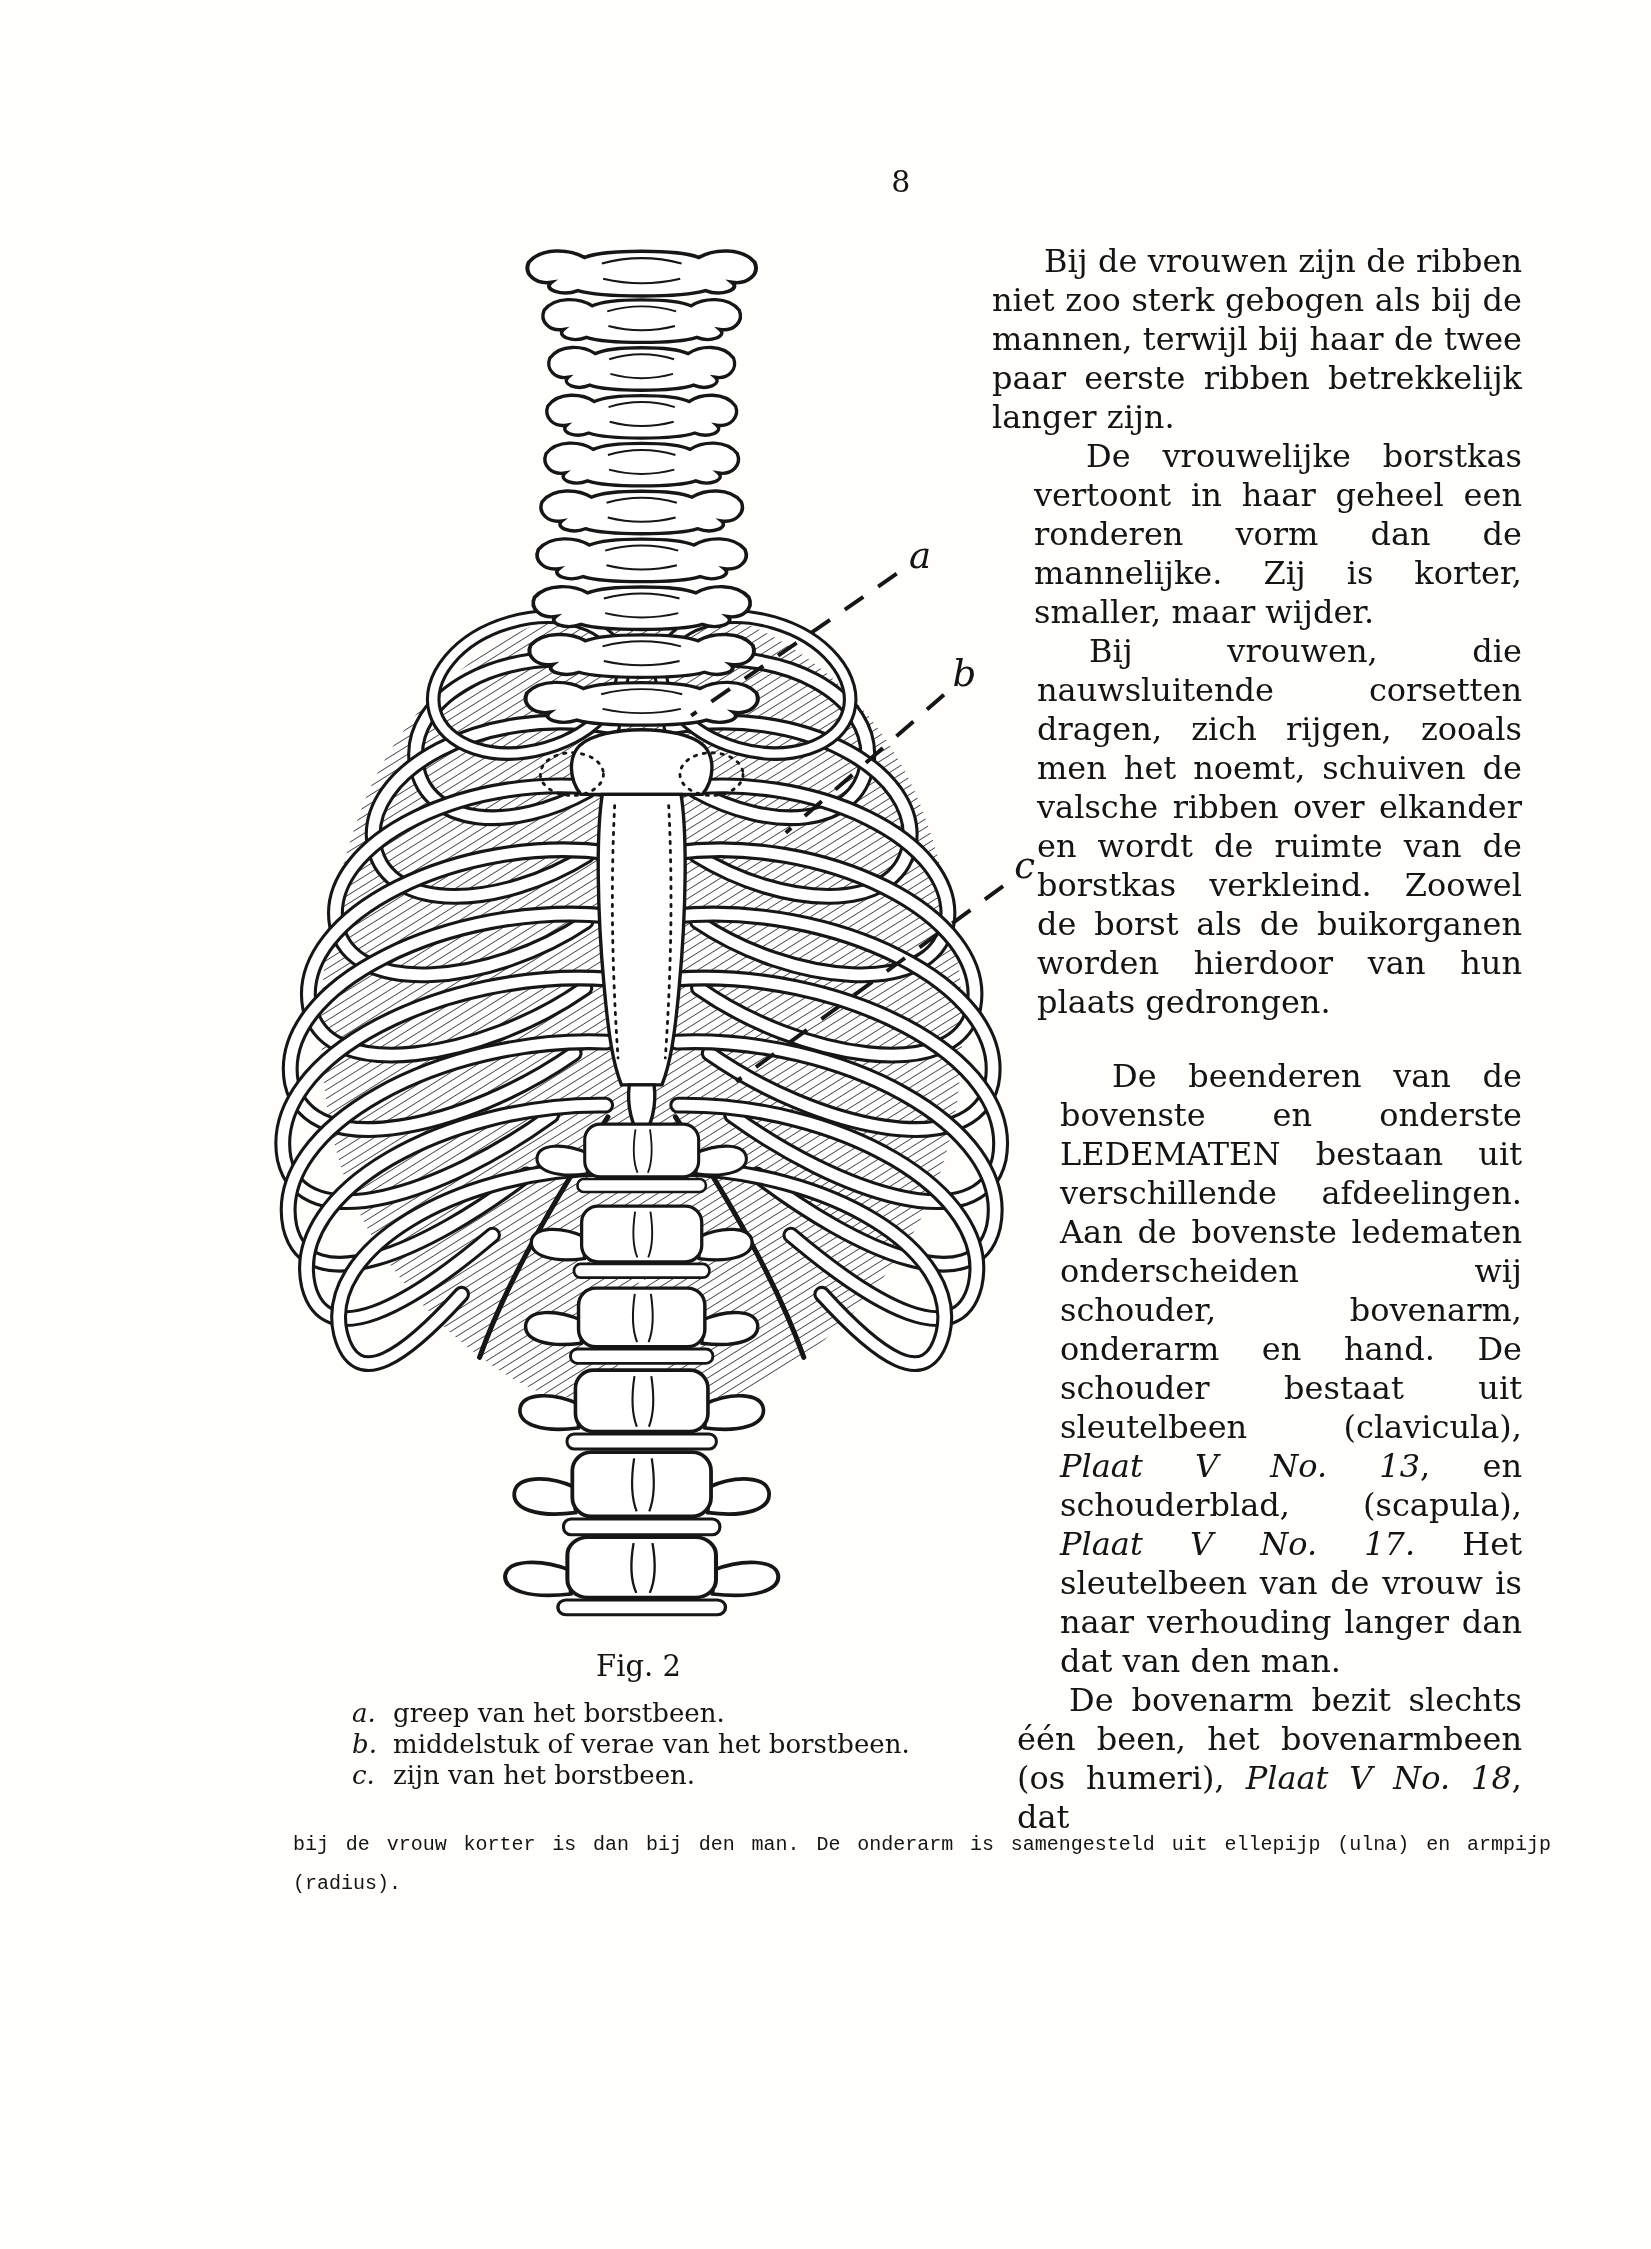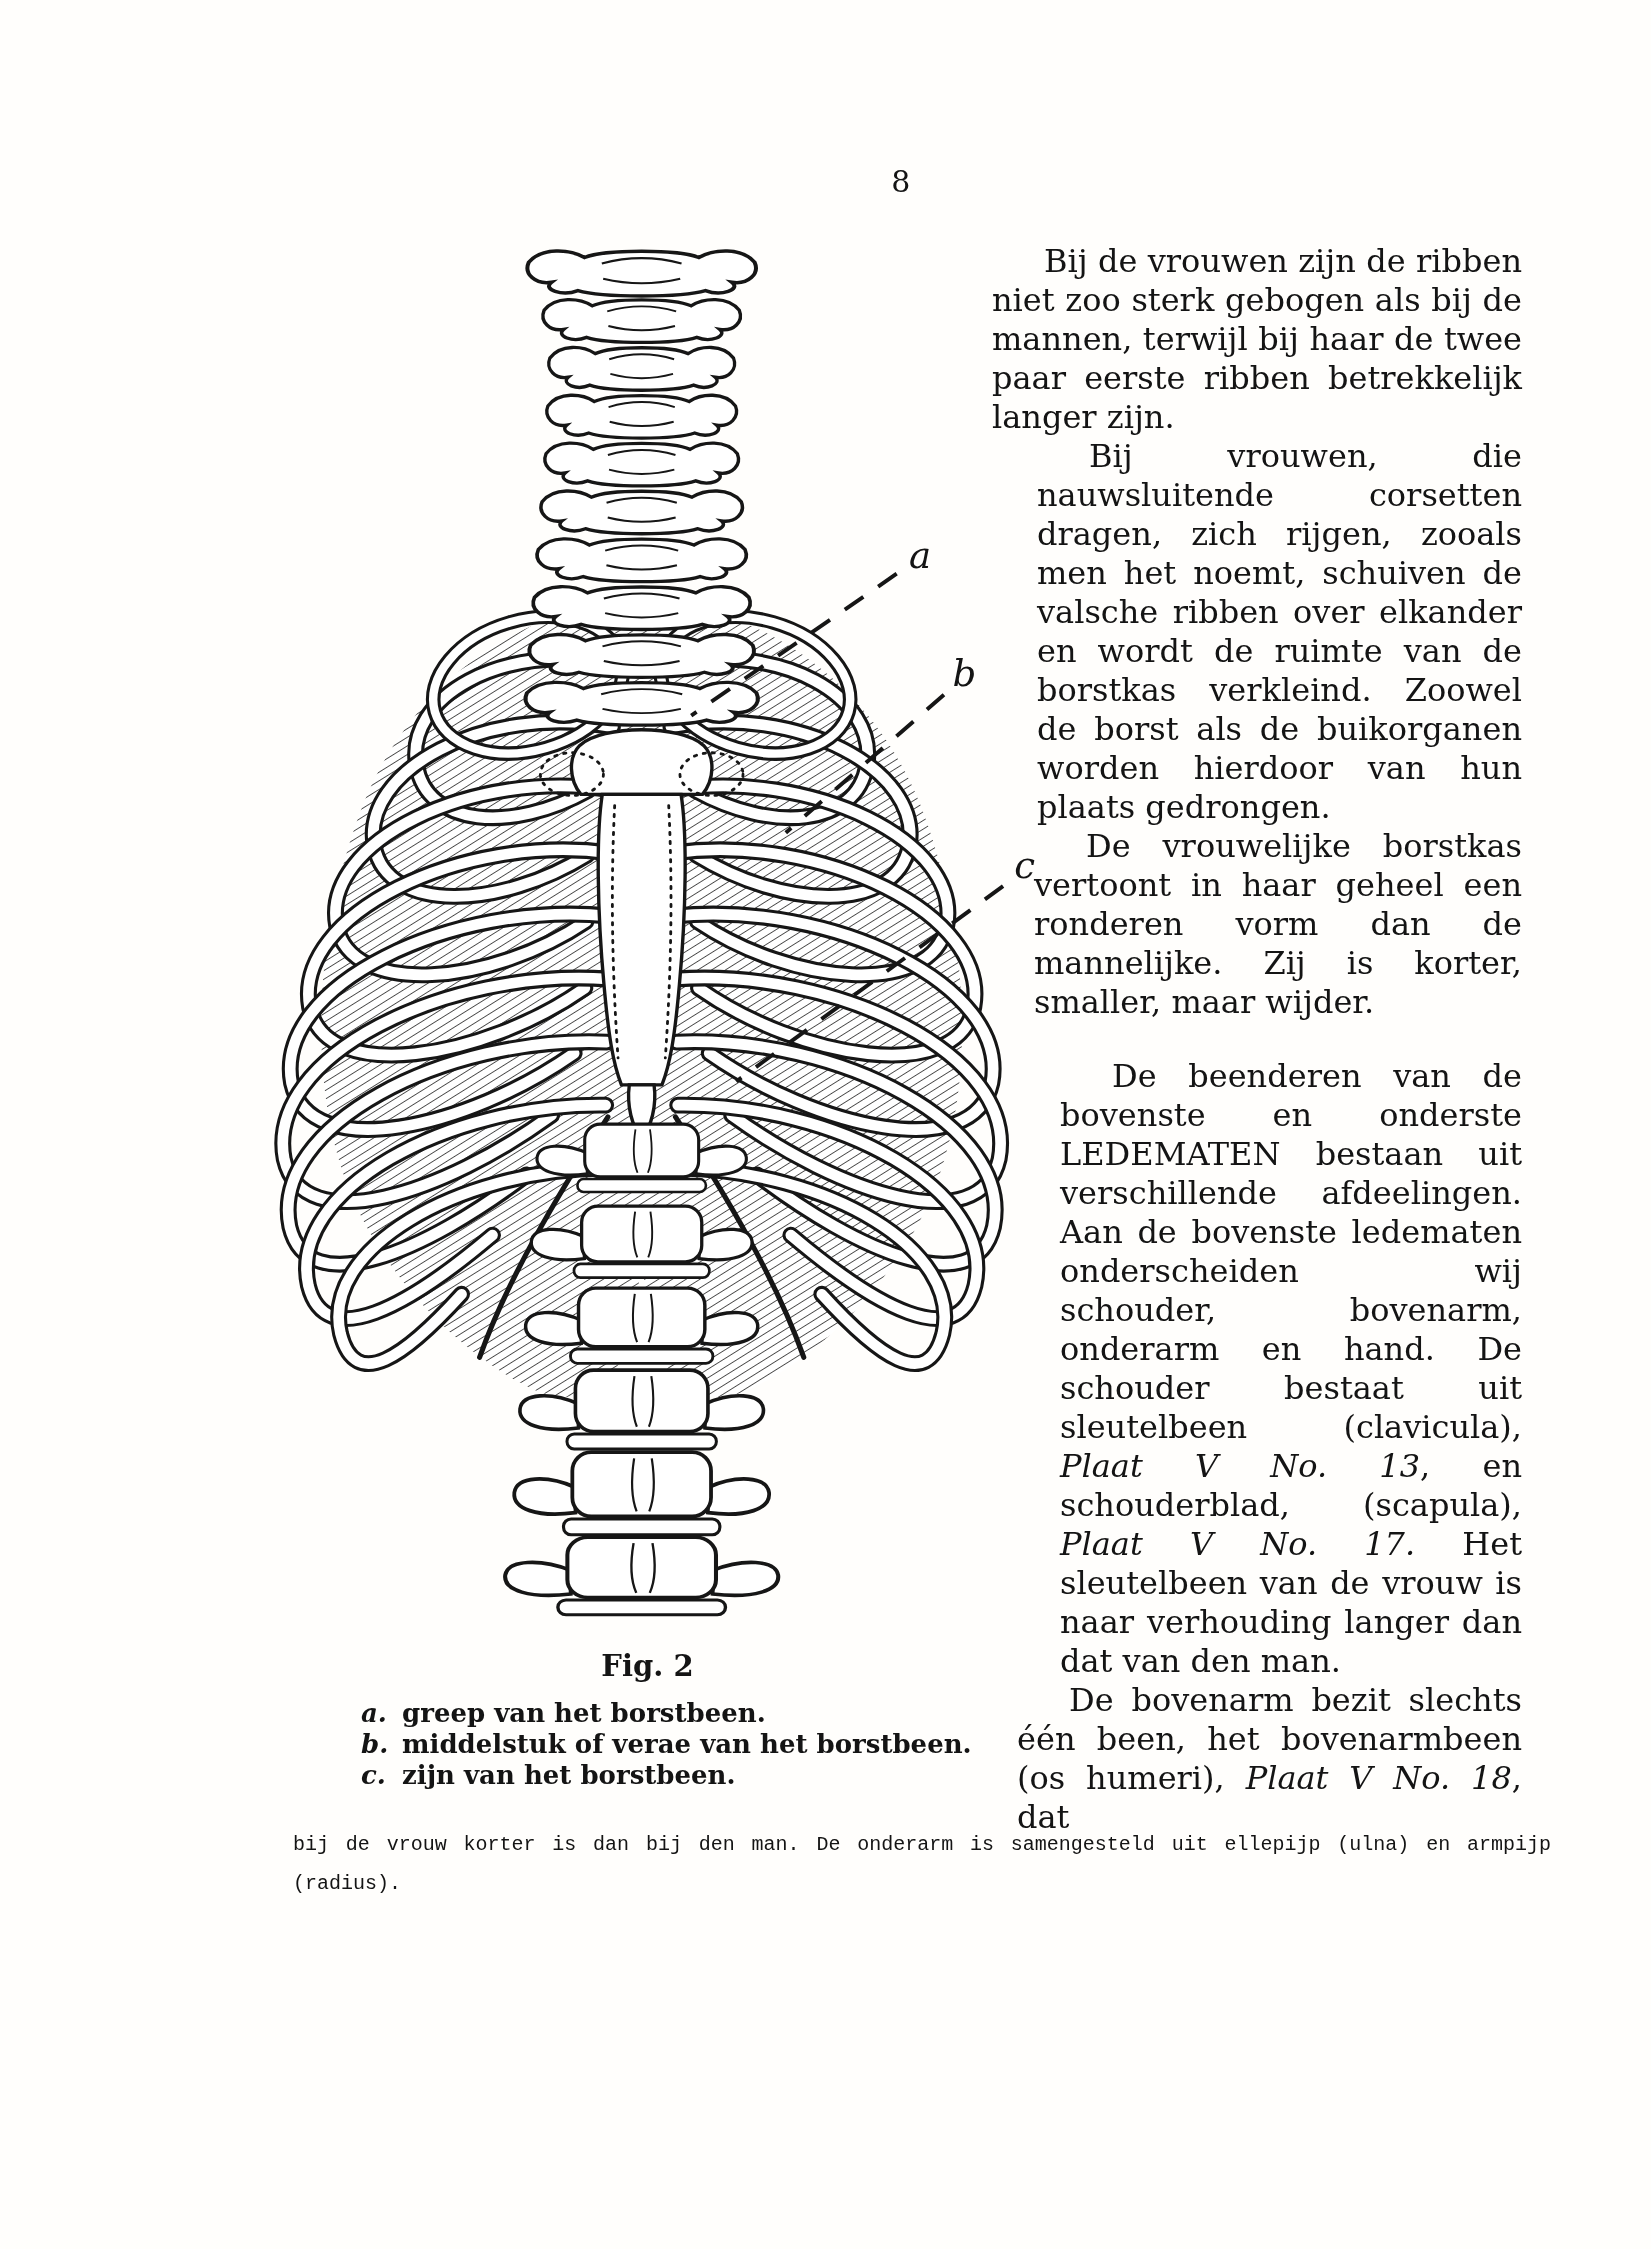--- a/index.html
+++ b/index.html
@@ -24,21 +24,21 @@
   .rib-i{fill:none;stroke:#ffffff;stroke-width:19;stroke-linecap:round;}
   .ring-o{fill:none;stroke:#161616;stroke-width:26;}
   .ring-i{fill:none;stroke:#ffffff;stroke-width:15;}
   .bone{fill:#ffffff;stroke:#161616;stroke-width:6;}
   .fine{fill:none;stroke:#161616;stroke-width:3.5;}
   .dots{fill:none;stroke:#161616;stroke-width:5;stroke-dasharray:4 12;stroke-linecap:round;}
   .dash{fill:none;stroke:#161616;stroke-width:7;stroke-dasharray:40 32;}
   .arch{fill:none;stroke:#161616;stroke-width:9;stroke-linecap:round;}
   .flbl{font-family:"DejaVu Serif","Liberation Serif",serif;font-style:italic;font-size:66px;fill:#141414;}
   
-  .figcap{position:absolute;left:310px;top:1649px;width:675px;font-weight:bold;}
+  .figcap{position:absolute;left:301px;top:1649px;width:675px;}
   .cap-fig{text-align:center;font-size:29px;}
   .cap-title{text-align:center;font-size:28px;margin-top:6.8px;}
   .sc{font-variant:small-caps;}
   .it{font-style:italic;}
   .legend{list-style:none;margin:14.6px 0 0 51px;padding:0;font-size:26px;}
   .legend li{display:flex;line-height:31px;}
   .legend .key{width:41px;flex:0 0 41px;}
   
   .rcol{
     position:absolute;left:992px;top:242px;width:530px;
@@ -206,25 +206,25 @@
         <span class="key it">c.</span>
         <span>zijn van het borstbeen.</span>
       </li>
     </ol>
   </div>
 
   <div class="rcol">
     <p class="ind">
       <span>Bij de vrouwen zijn de ribben niet zoo sterk gebogen als bij de mannen, terwijl bij haar de twee paar eerste ribben betrekkelijk langer zijn.</span>
     </p>
+    <p class="ind w75">
+      <span>De vrouwelijke borstkas vertoont in haar geheel een ronderen vorm dan de mannelijke. Zij is korter, smaller, maar wijder.</span>
+    </p>
     <p class="ind w80">
       <span>Bij vrouwen, die nauwsluitende corsetten dragen, zich rijgen, zooals men het noemt, schuiven de valsche ribben over elkander en wordt de ruimte van de borstkas verkleind. Zoowel de borst als de buikorganen worden hierdoor van hun plaats gedrongen.</span>
-    </p>
-    <p class="ind w75">
-      <span>De vrouwelijke borstkas vertoont in haar geheel een ronderen vorm dan de mannelijke. Zij is korter, smaller, maar wijder.</span>
     </p>
     <p class="ind w120 gap">
       <span>De beenderen van de bovenste en onderste LEDEMATEN bestaan uit verschillende afdeelingen. Aan de bovenste ledematen onderscheiden wij schouder, bovenarm, onderarm en hand. De schouder bestaat uit sleutelbeen (clavicula), </span><span class="it">Plaat V No. 13</span><span>, en schouderblad, (scapula), </span><span class="it">Plaat V No. 17.</span><span> Het sleutelbeen van de vrouw is naar verhouding langer dan dat van den man.</span>
     </p>
     <p class="ind w45">
       <span>De bovenarm bezit slechts één been, het bovenarmbeen (os humeri), </span><span class="it">Plaat V No. 18</span><span>, dat</span>
     </p>
   </div>
 
   <div class="bottom">

